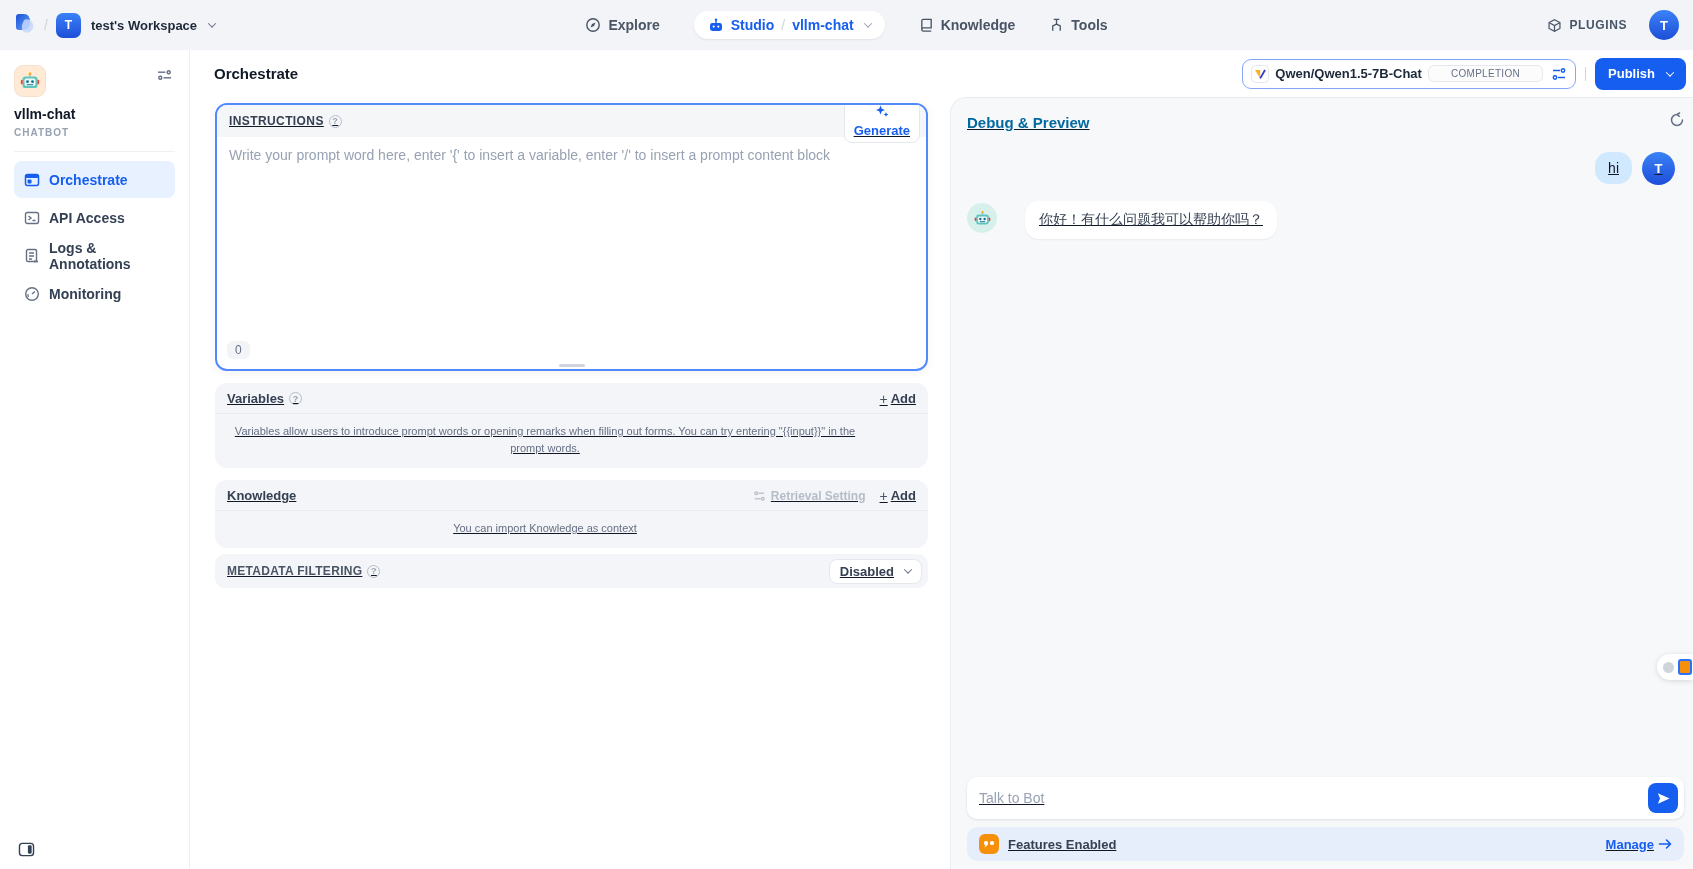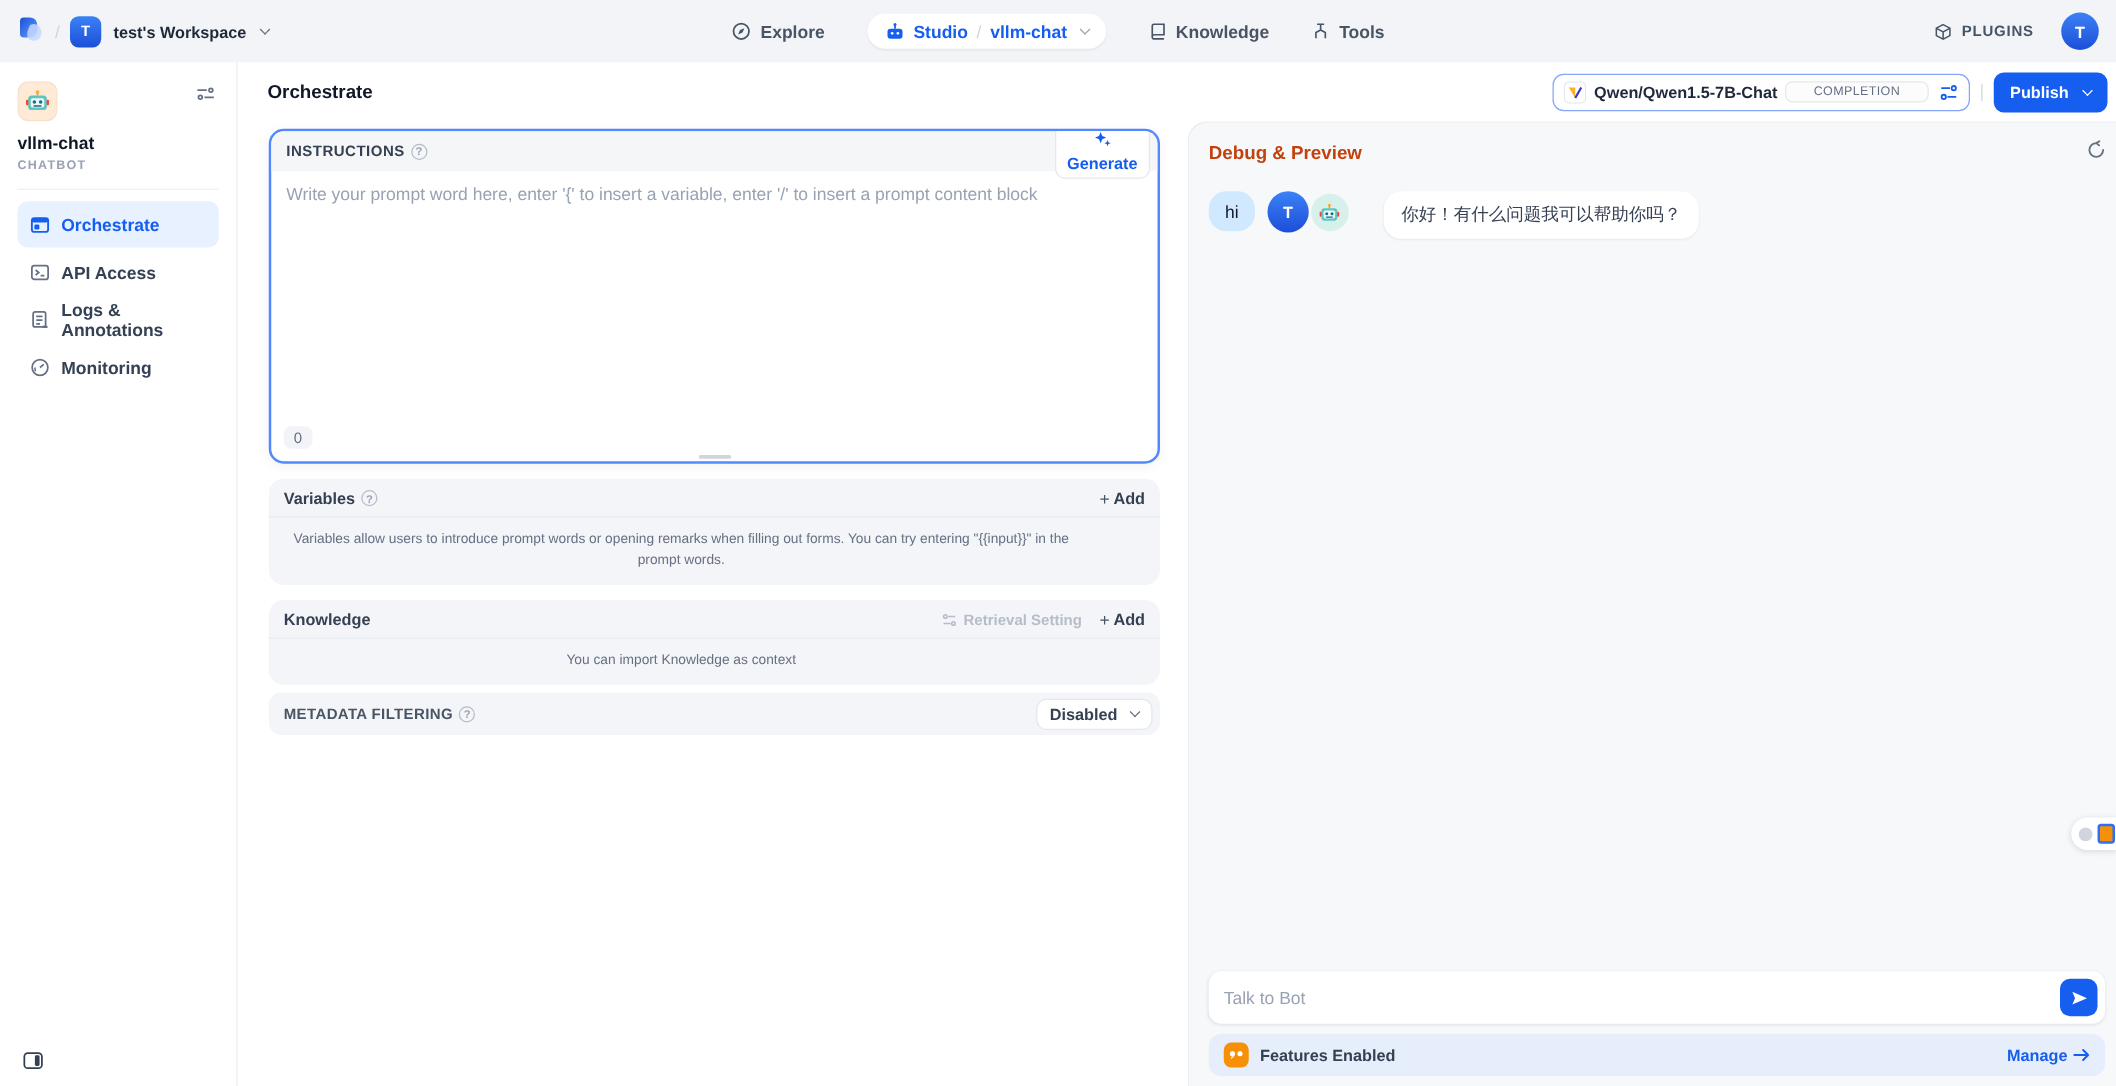--- a/index.html
+++ b/index.html
@@ -43,21 +43,21 @@
   .main-col { flex:1; display:flex; flex-direction:column; min-width:0; }
   .main-header { height:47px; display:flex; align-items:center; justify-content:space-between; padding:0 7px 0 24px; background:#fff; }
   .page-title { font-size:15px; font-weight:700; color:#101828; }
   .mh-right { display:flex; align-items:center; gap:9px; }
   .model-pill { height:30px; display:flex; align-items:center; gap:6px; padding:0 8px; border:1px solid #86a7f7; border-radius:9px; background:#fff; cursor:pointer; }
   .model-name { font-size:13px; font-weight:600; color:#1d2939; }
   .mode-badge { font-size:10px; font-weight:400; color:#667085; border:1px solid #e4e7ec; background:#fcfcfd; border-radius:6px; padding:2px 22px; letter-spacing:.3px; }
   .vdiv { width:1px; height:14px; background:#d0d5dd; }
   .publish-btn { height:32px; background:#155eef; color:#fff; border:none; border-radius:8px; padding:0 13px; font-size:13px; font-weight:700; display:flex; align-items:center; gap:8px; cursor:pointer; font-family:inherit; }
 
-  .content-row { flex:1; display:flex; min-height:0; }
+  .content-row { flex:1; display:flex; min-height:0;text-decoration:underline; }
   .left-col { width:760px; padding:6px 22px 0 25px; flex-shrink:0; }
 
   
   .ins-panel { border:2px solid #5289ff; border-radius:12px; background:#fff; overflow:hidden; position:relative; box-shadow:0 2px 10px rgba(16,24,40,.05); }
   .ins-header { height:32px; background:#f4f6f8; display:flex; align-items:center; justify-content:space-between; padding:0 6px 0 12px; }
   .ins-title { font-size:12px; font-weight:700; letter-spacing:.4px; color:#354052; display:flex; align-items:center; gap:5px; }
   .qmark { width:13px; height:13px; border-radius:50%; border:1px solid #b6bdc9; color:#9aa2b1; font-size:9px; font-weight:700; display:inline-flex; align-items:center; justify-content:center; cursor:pointer; }
   .gen-btn { background:#fff; border:1px solid #e4e7ec; border-radius:8px; padding:4px 9px; display:flex; align-items:center; gap:5px; color:#155eef; font-size:13px; font-weight:600; cursor:pointer; font-family:inherit;flex-direction:column; }
   .ins-body { height:232px; padding:10px 12px; position:relative; }
   .ins-body textarea { width:100%; height:160px; border:none; outline:none; resize:none; background:transparent; font-family:inherit; font-size:14px; color:#354052; }
@@ -74,23 +74,23 @@
   .plus { font-size:14px; font-weight:400; color:#495464; line-height:1; }
   .retrieval { display:flex; align-items:center; gap:5px; font-size:12px; font-weight:600; color:#b6bdc9; cursor:pointer; }
   .block-desc { padding:9px 12px 11px; font-size:11px; line-height:1.55; color:#676f83; max-width:660px;text-align:center; }
   .meta-row { background:#f3f5f8; border-radius:10px; margin-top:6px; height:34px; display:flex; align-items:center; justify-content:space-between; padding:0 6px 0 12px; }
   .meta-title { font-size:12px; font-weight:700; letter-spacing:.3px; color:#495464; display:flex; align-items:center; gap:5px; }
   .disabled-btn { background:#fff; border:1px solid #e4e7ec; border-radius:8px; padding:4px 10px; font-size:13px; font-weight:600; color:#354052; display:flex; align-items:center; gap:7px; cursor:pointer; font-family:inherit; }
 
   
   .right-card { flex:1; background:#f7f8fa; border-left:1px solid #e9ecf1; border-top:1px solid #e9ecf1; border-top-left-radius:16px; display:flex; flex-direction:column; position:relative; min-width:0; }
   .rc-header { padding:14px 16px 8px; display:flex; justify-content:space-between; align-items:center; }
-  .rc-title { font-size:15px; font-weight:700; color:#c2410c; }
+  .rc-title { font-size:15px; font-weight:700; color:#0369a1; }
   .refresh-btn { margin-right:-8px; cursor:pointer; }
-  .chat-area { flex:1; padding:12px 16px 0; display:flex; overflow:hidden; }
+  .chat-area { flex:1; padding:12px 16px 0; display:flex; flex-direction:column; overflow:hidden; }
   .msg-row { display:flex; margin-bottom:16px; }
   .msg-row.user { justify-content:flex-end; align-items:flex-start; gap:10px; padding-right:2px; }
   .msg-row.bot { justify-content:flex-start; align-items:flex-start; gap:28px; }
   .bubble-user { background:#d1e9ff; border-radius:14px; padding:8px 13px; font-size:14px; color:#101828; }
   .bubble-bot { background:#fff; border-radius:14px; padding:10px 14px; font-size:14px; color:#354052; box-shadow:0 1px 2px rgba(16,24,40,.06); }
   .chat-user-avatar { width:33px; height:33px; border-radius:50%; background:linear-gradient(180deg,#3b82f6,#1d4ed8); color:#fff; font-size:13px; font-weight:700; display:flex; align-items:center; justify-content:center; flex-shrink:0; }
   .bot-avatar { width:30px; height:30px; border-radius:50%; background:#d7f0ec; display:flex; align-items:center; justify-content:center; flex-shrink:0; margin-top:2px; }
   .float-widget { position:absolute; right:0; top:556px; width:36px; height:26px; background:#fff; border-radius:13px 0 0 13px; box-shadow:0 1px 5px rgba(16,24,40,.15); display:flex; align-items:center; padding-left:6px; gap:4px; overflow:hidden; cursor:pointer; }
   .fw-dot { width:11px; height:11px; border-radius:50%; background:#d0d5dd; flex-shrink:0; }
   .fw-icon { width:14px; height:16px; border:2px solid #2970ff; border-radius:3px; background:#f79009; flex-shrink:0; }

